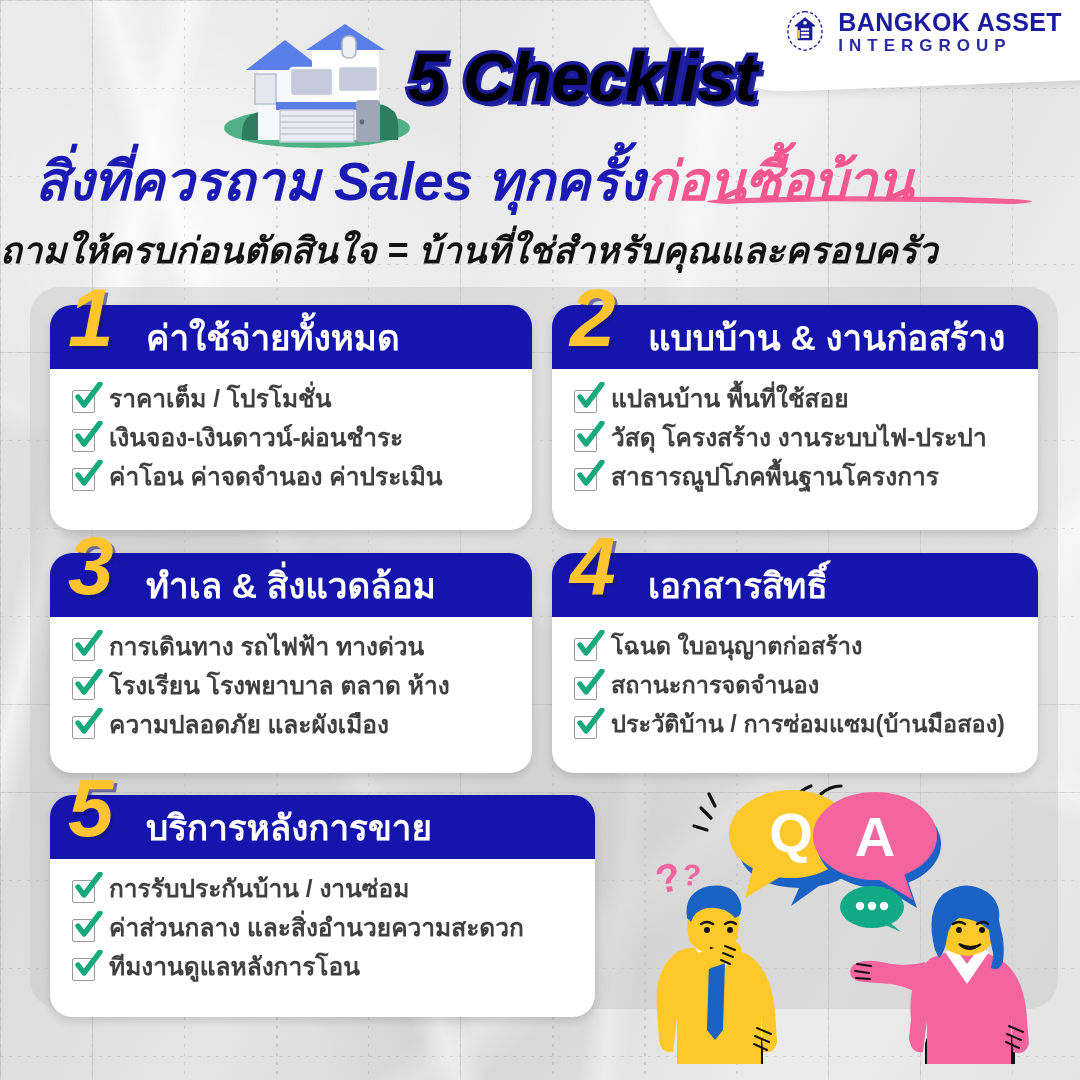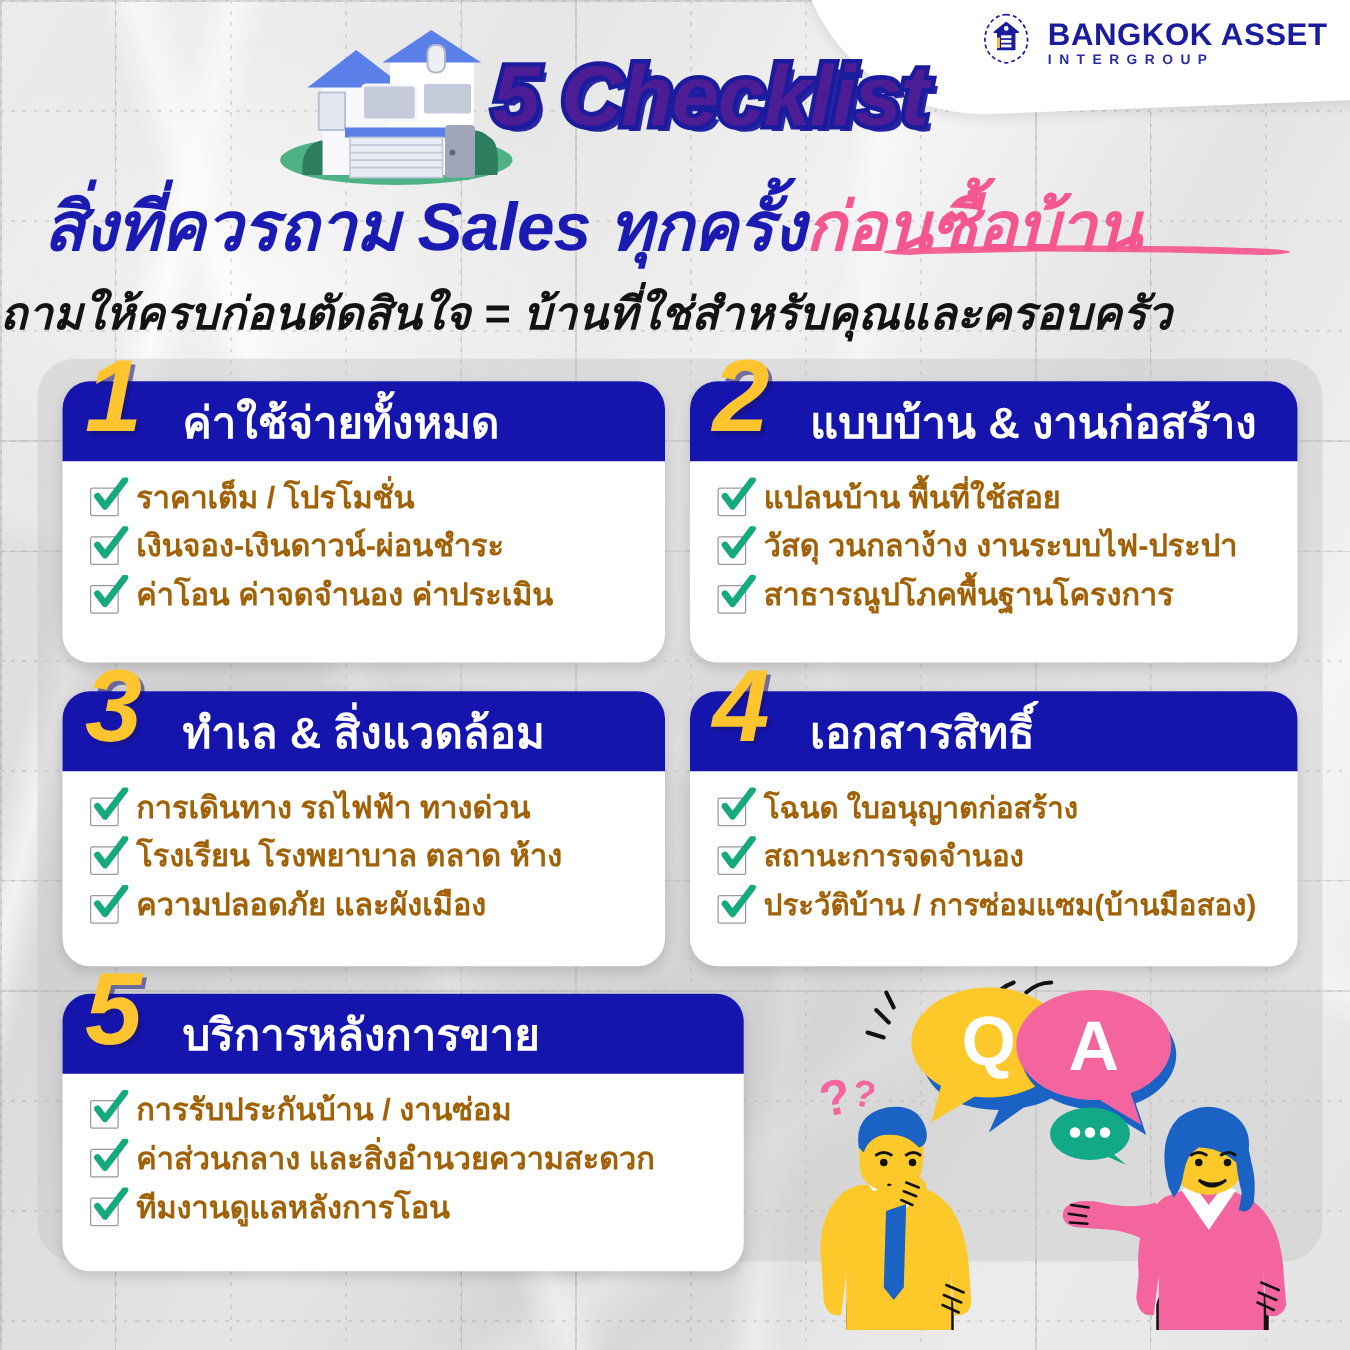--- a/index.html
+++ b/index.html
@@ -61,33 +61,33 @@
     display: flex; align-items: flex-end; gap: 10px;
     transform: rotate(0deg);
   }
   .logo-mark { width: 46px; height: 46px; flex: 0 0 46px; }
   .logo-text { line-height: 1; }
   .logo-title {
     font-size: 25px; font-weight: 700; color: #1b1b9e;
     letter-spacing: .4px; white-space: nowrap;
   }
   .logo-sub {
-    font-size: 11px; font-weight: 600; color: #2a2aa8;
+    font-size: 17px; font-weight: 600; color: #2a2aa8;
     letter-spacing: 6.0px; white-space: nowrap; margin-top: 2px;
   }
 
   
   .header { position: absolute; top: 0; left: 0; width: 1080px; }
 
   .house-svg { position: absolute; left: 214px; top: 22px; width: 205px; height: 128px; }
 
   .checklist-title {
-    position: absolute; left: 394px; top: 38px;
+    position: absolute; left: 408px; top: 38px;
     font-size: 68px; font-weight: 800; font-style: italic;
-    color: #4c1d95; letter-spacing: -1px;
+    color: #000000; letter-spacing: -1px;
     -webkit-text-stroke: 7px #1b1b9e;
     paint-order: stroke fill;
     text-shadow: 5px 5px 0 rgba(27,27,158,.95);
     white-space: nowrap;
   }
 
   .headline {
     position: absolute; left: 0; top: 138px; width: 948px;
     text-align: center; white-space: nowrap;
     font-size: 54px; font-weight: 800; font-style: italic;
@@ -152,21 +152,21 @@
   .chk { width: 26px; height: 26px; flex: 0 0 26px; margin-top: 3px; position: relative; }
   .chk-box {
     position: absolute; left: 0; top: 2px;
     width: 23px; height: 23px;
     background: #fdfdfd;
     border: 1.6px solid #9a9a9a;
     border-radius: 2px;
   }
   .chk-tick { position: absolute; left: 1px; top: -6px; width: 30px; height: 30px; }
   .item-text {
-    font-size: 24.5px; font-weight: 600; color: #a16207;
+    font-size: 24.5px; font-weight: 600; color: #404040;
     line-height: 1.18; white-space: nowrap;
   }
 
   
   #card-1 { left: 50px;  top: 305px; width: 482px; height: 225px; }
   #card-2 { left: 552px; top: 305px; width: 486px; height: 225px; }
   #card-3 { left: 50px;  top: 553px; width: 482px; height: 220px; }
   #card-4 { left: 552px; top: 553px; width: 486px; height: 220px; }
   #card-5 { left: 50px;  top: 795px; width: 545px; height: 222px; }
   #card-4 .item-text { font-size: 23.5px; }
@@ -296,21 +296,21 @@
           </span>
         <span class="item-text">แปลนบ้าน พื้นที่ใช้สอย</span>
       </div>
       <div class="item">
         <span class="chk">
             <span class="chk-box"></span>
           <svg class="chk-tick" viewBox="0 0 30 30">
               <path d="M5 15 L11 23 L27 2" stroke="#16A97E" stroke-width="5.4" fill="none" stroke-linecap="round" stroke-linejoin="round"></path>
             </svg>
           </span>
-        <span class="item-text">วัสดุ วนกลาง้าง งานระบบไฟ-ประปา</span>
+        <span class="item-text">วัสดุ โครงสร้าง งานระบบไฟ-ประปา</span>
       </div>
       <div class="item">
         <span class="chk">
             <span class="chk-box"></span>
           <svg class="chk-tick" viewBox="0 0 30 30">
               <path d="M5 15 L11 23 L27 2" stroke="#16A97E" stroke-width="5.4" fill="none" stroke-linecap="round" stroke-linejoin="round"></path>
             </svg>
           </span>
         <span class="item-text">สาธารณูปโภคพื้นฐานโครงการ</span>
       </div>

